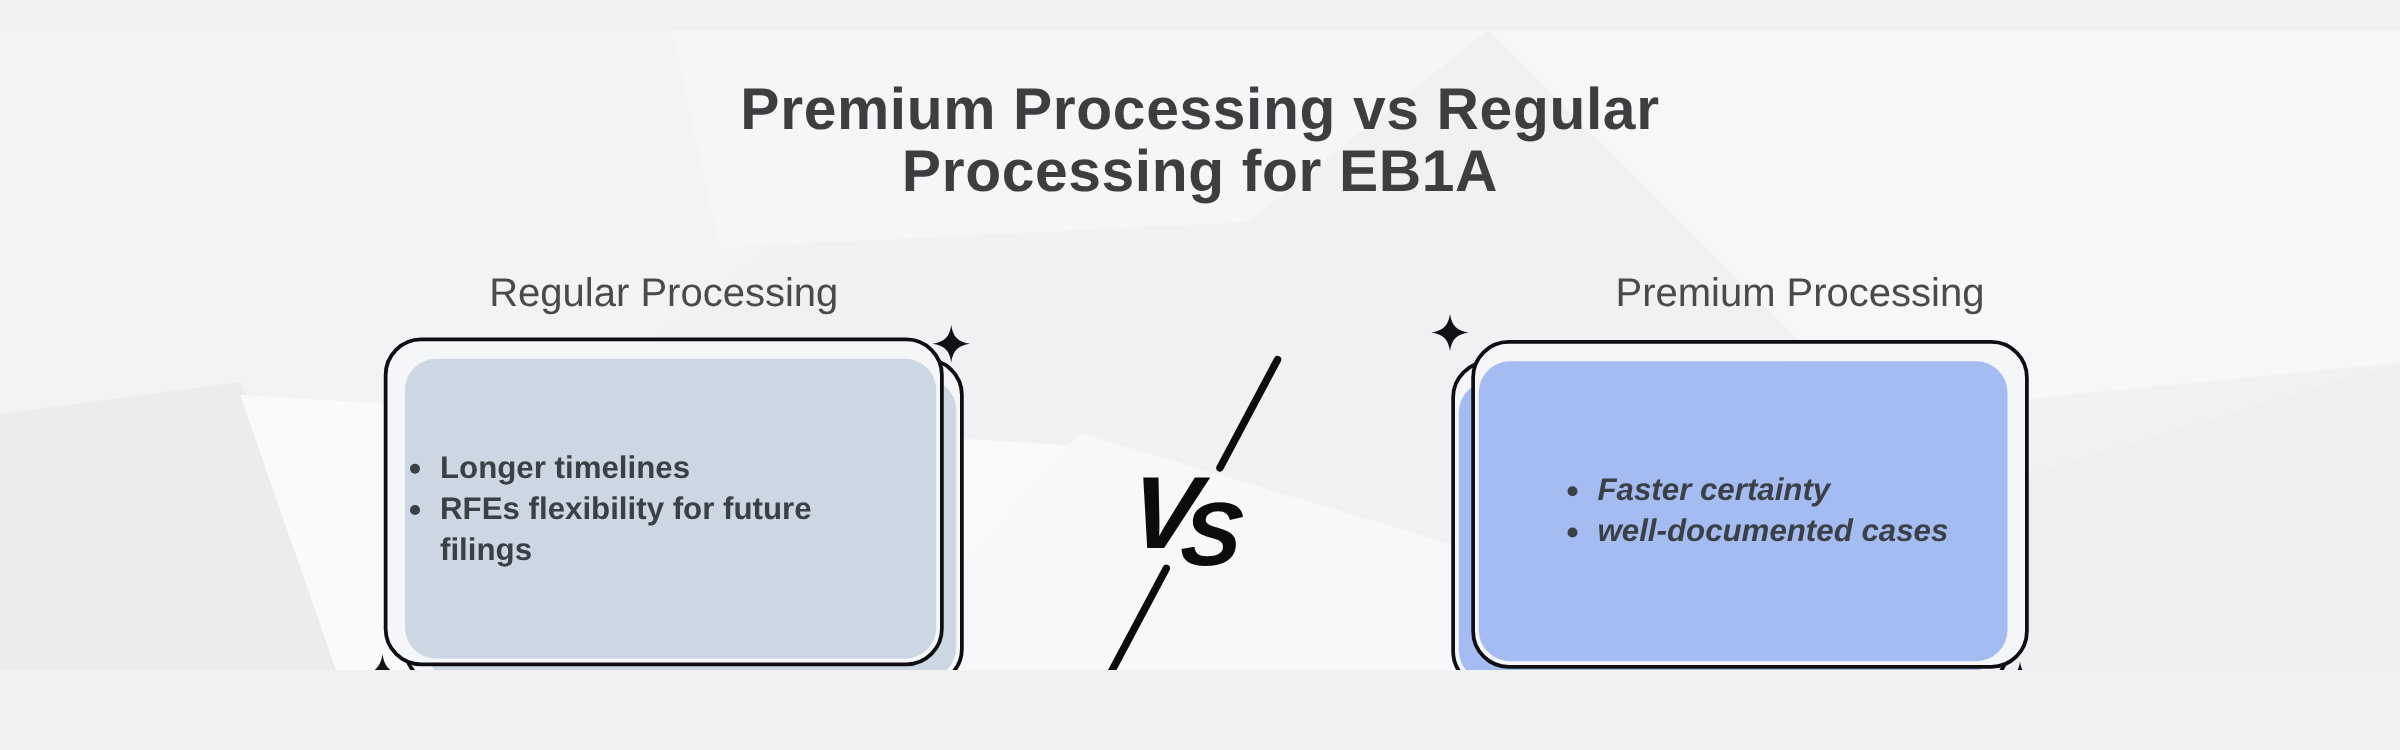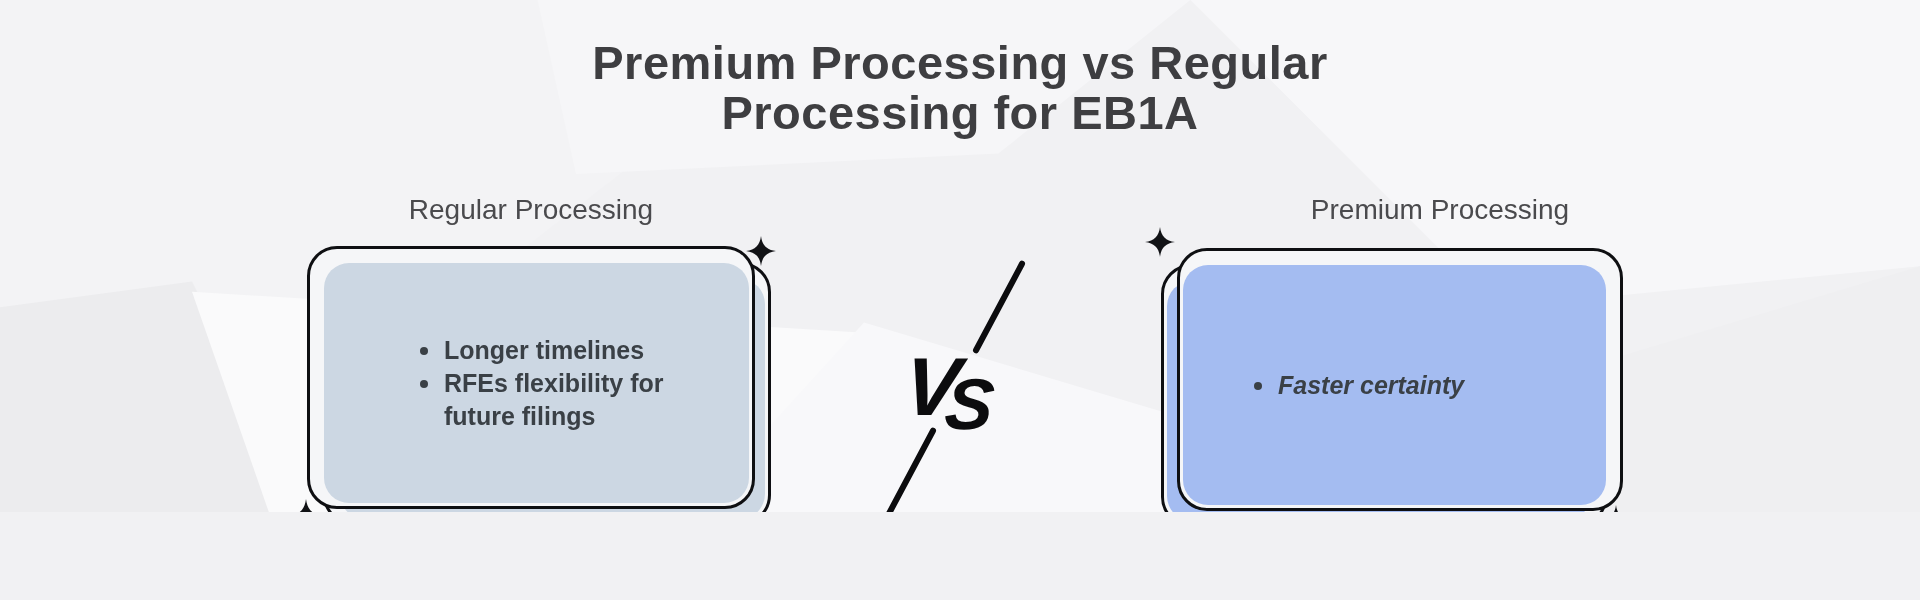--- a/index.html
+++ b/index.html
@@ -2,56 +2,56 @@
 <html style="--bg: #f1f1f3; --border: #0e0f12; --title-ink: #3e3e41; --heading-ink: #4a4a4d; --bullet-ink: #3a4046; --left-fill: #ccd7e3; --right-fill: #a4bcf1;"><head>
 <meta charset="utf-8">
 <style>
   :root{
     --bg:#f1f1f3; --border:#0e0f12; --title-ink:#3e3e41; --heading-ink:#4a4a4d;
     --bullet-ink:#3a4046; --left-fill:#ccd7e3; --right-fill:#a4bcf1; --panel:#f5f6f8;
   }
   *{margin:0;padding:0;box-sizing:border-box;}
   html,body{width:1920px;height:600px;}
   body{font-family:"Liberation Sans",sans-serif;background:var(--bg);}
-  .stage{position:relative;width:1920px;height:512px;overflow:hidden;background:var(--bg);}
+  .stage{position:relative;width:1920px;height:512px;overflow:hidden;background:var(--bg);margin-top:24px;}
 
   
   .facet{position:absolute;inset:0;pointer-events:none;}
   .fa{background:#f3f3f5;clip-path:polygon(0 0,44% 0,24% 58%,0 60%);}
   .fb{background:#f6f6f8;clip-path:polygon(28% 0,62% 0,52% 30%,30% 34%);}
   .fc{background:#f7f7f9;clip-path:polygon(62% 0,100% 0,100% 52%,78% 60%);}
   .fd{background:#efeff1;clip-path:polygon(100% 52%,100% 100%,62% 100%,84% 70%);}
   .fe{background:#ececee;clip-path:polygon(0 60%,10% 55%,16% 100%,0 100%);}
   .ff{background:#fafafb;clip-path:polygon(10% 57%,45% 65%,58% 100%,14% 100%);}
   .fg{background:#f8f8fa;clip-path:polygon(45% 63%,78% 100%,36% 100%);}
 
   .title{position:absolute;top:38px;left:0;width:100%;text-align:center;
     font-size:47px;line-height:50px;font-weight:700;color:var(--title-ink);letter-spacing:.5px;}
 
-  .card-heading{position:absolute;top:192px;text-align:center;font-size:28px;line-height:36px;
+  .card-heading{position:absolute;top:192px;text-align:center;font-size:32px;line-height:36px;
     font-weight:500;color:var(--heading-ink);}
   .card-heading.left{left:307px;width:448px;}
   .card-heading.right{left:1217px;width:446px;}
 
   .card{position:absolute;width:448px;height:263px;}
   .card.left{left:307px;top:246px;}
   .card.right{left:1177px;top:248px;width:446px;}
 
   .layer{position:absolute;border:3px solid var(--border);border-radius:30px;background:var(--panel);}
   .back{top:16px;width:100%;height:100%;}
   .card.left  .back{left:16px;}
   .card.right .back{left:-16px;}
   .front{inset:0;}
   .fillrect{position:absolute;border-radius:25px;}
   .card.left  .fillrect{top:14px;left:14px;right:3px;bottom:3px;background:var(--left-fill);}
   .card.right .fillrect{top:14px;right:14px;left:3px;bottom:3px;background:var(--right-fill);}
 
   .card-content{position:absolute;inset:14px 3px 3px 14px;display:flex;flex-direction:column;
     justify-content:center;}
-  .card.left  .card-content{padding-left:92px;padding-right:20px;}
+  .card.left  .card-content{padding-right:20px;}
   .card.right .card-content{padding-left:56px;padding-right:16px;font-style:italic;}
   ul.bullets{list-style:none;}
   ul.bullets li{position:relative;padding-left:28px;font-size:25px;line-height:33px;
     font-weight:700;color:var(--bullet-ink);}
   ul.bullets li::before{content:"";position:absolute;left:4px;top:13px;width:8px;height:8px;
     border-radius:50%;background:var(--bullet-ink);}
 
   
   .vs-group{position:absolute;left:880px;top:255px;width:160px;height:275px;}
   .slash{position:absolute;width:6px;height:104px;background:#0c0c0e;border-radius:3px;}
@@ -103,20 +103,21 @@
 
   <div class="card right">
     <div class="layer back">
       <div class="fillrect"></div>
     </div>
     <div class="layer front">
       <div class="fillrect"></div>
       <div class="card-content">
         <ul class="bullets">
             <li>Faster certainty</li>
+            <li>well-documented cases</li>
           </ul>
       </div>
     </div>
   </div>
 
   <div class="vs-group">
     <div class="slash top"></div>
     <div class="slash bottom"></div>
     <div class="vs-letters">
       <span class="v">V</span>

